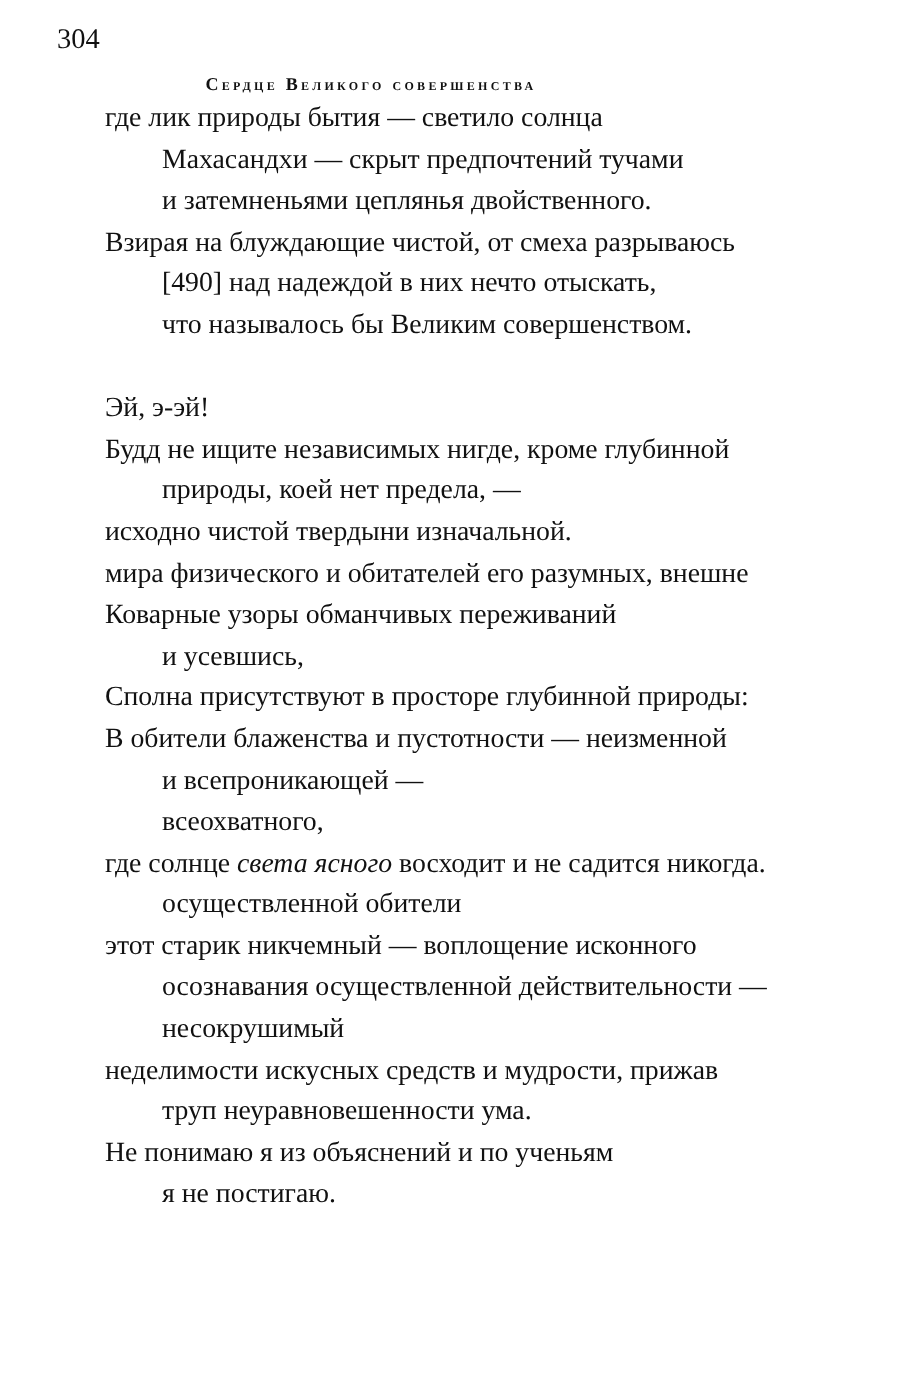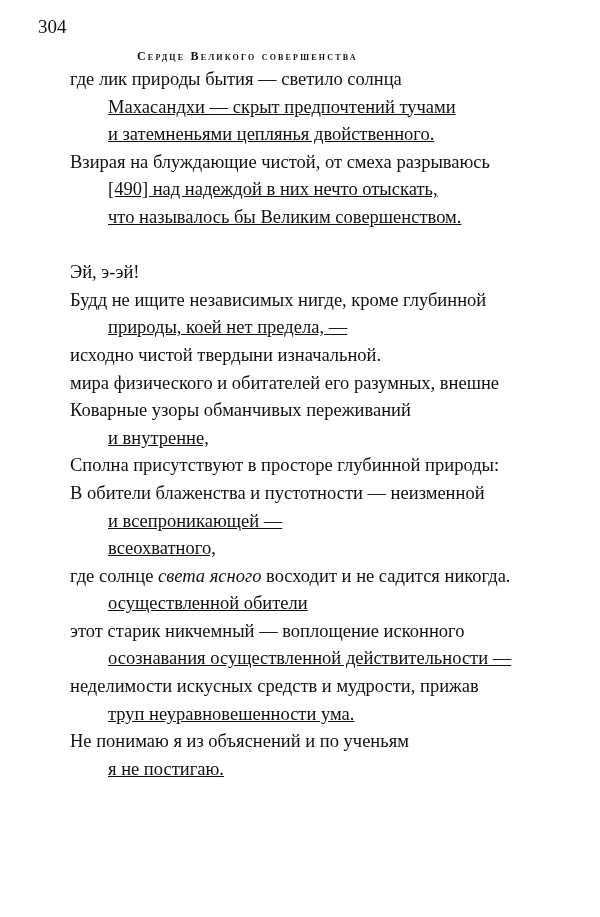--- a/index.html
+++ b/index.html
@@ -1,21 +1,21 @@
 <!DOCTYPE html>
 <html><head>
 <meta charset="utf-8">
 <style>
   html, body { margin: 0; padding: 0; background: #ffffff; }
   body { width: 600px; height: 917px; position: relative; overflow: hidden; color: #111; font-family: "DejaVu Serif", "Liberation Serif", serif; }
   .page-number { position: absolute; left: 38px; top: 16px; font-size: 19px; font-family: "Liberation Serif", serif; }
   .running-head { position: absolute; left: 137px; top: 28px; font-size: 12px; letter-spacing: 2.2px; font-family: "Liberation Serif", serif; font-variant: small-caps; font-weight: bold; margin-top: 21px; }
   .verse { position: absolute; left: 70px; top: 66px; width: 520px; font-family: "Liberation Serif", serif; font-size: 18.5px; line-height: 27.6px; }
   .line { white-space: nowrap; }
-  .line.indent { padding-left: 38px; text-decoration: underline; }
+  .line.indent { padding-left: 38px; }
   .line.blank { height: 27.6px; }
   em { }
 </style>
 </head>
 <body>
 
 <div class="page-number">304</div>
 <div class="running-head">Сердце Великого совершенства</div>
 
 <div class="verse">
@@ -25,26 +25,27 @@
   <div class="line">Взирая на блуждающие чистой, от смеха разрываюсь</div>
   <div class="line indent">[490] над надеждой в них нечто отыскать,</div>
   <div class="line indent">что называлось бы Великим совершенством.</div>
   <div class="line blank"></div>
   <div class="line">Эй, э-эй!</div>
   <div class="line">Будд не ищите независимых нигде, кроме глубинной</div>
   <div class="line indent">природы, коей нет предела, —</div>
   <div class="line">исходно чистой твердыни изначальной.</div>
   <div class="line">мира физического и обитателей его разумных, внешне</div>
   <div class="line">Коварные узоры обманчивых переживаний</div>
-  <div class="line indent">и внутренне,</div>
+  <div class="line indent">и усевшись,</div>
   <div class="line">Сполна присутствуют в просторе глубинной природы:</div>
   <div class="line">В обители блаженства и пустотности — неизменной</div>
   <div class="line indent">и всепроникающей —</div>
   <div class="line indent">всеохватного,</div>
   <div class="line"><span>где солнце </span><em>света ясного</em><span> восходит и не садится никогда.</span></div>
   <div class="line indent">осуществленной обители</div>
   <div class="line">этот старик никчемный — воплощение исконного</div>
   <div class="line indent">осознавания осуществленной действительности —</div>
+  <div class="line indent">несокрушимый</div>
   <div class="line">неделимости искусных средств и мудрости, прижав</div>
   <div class="line indent">труп неуравновешенности ума.</div>
   <div class="line">Не понимаю я из объяснений и по ученьям</div>
   <div class="line indent">я не постигаю.</div>
 </div>
 
 </body></html>

